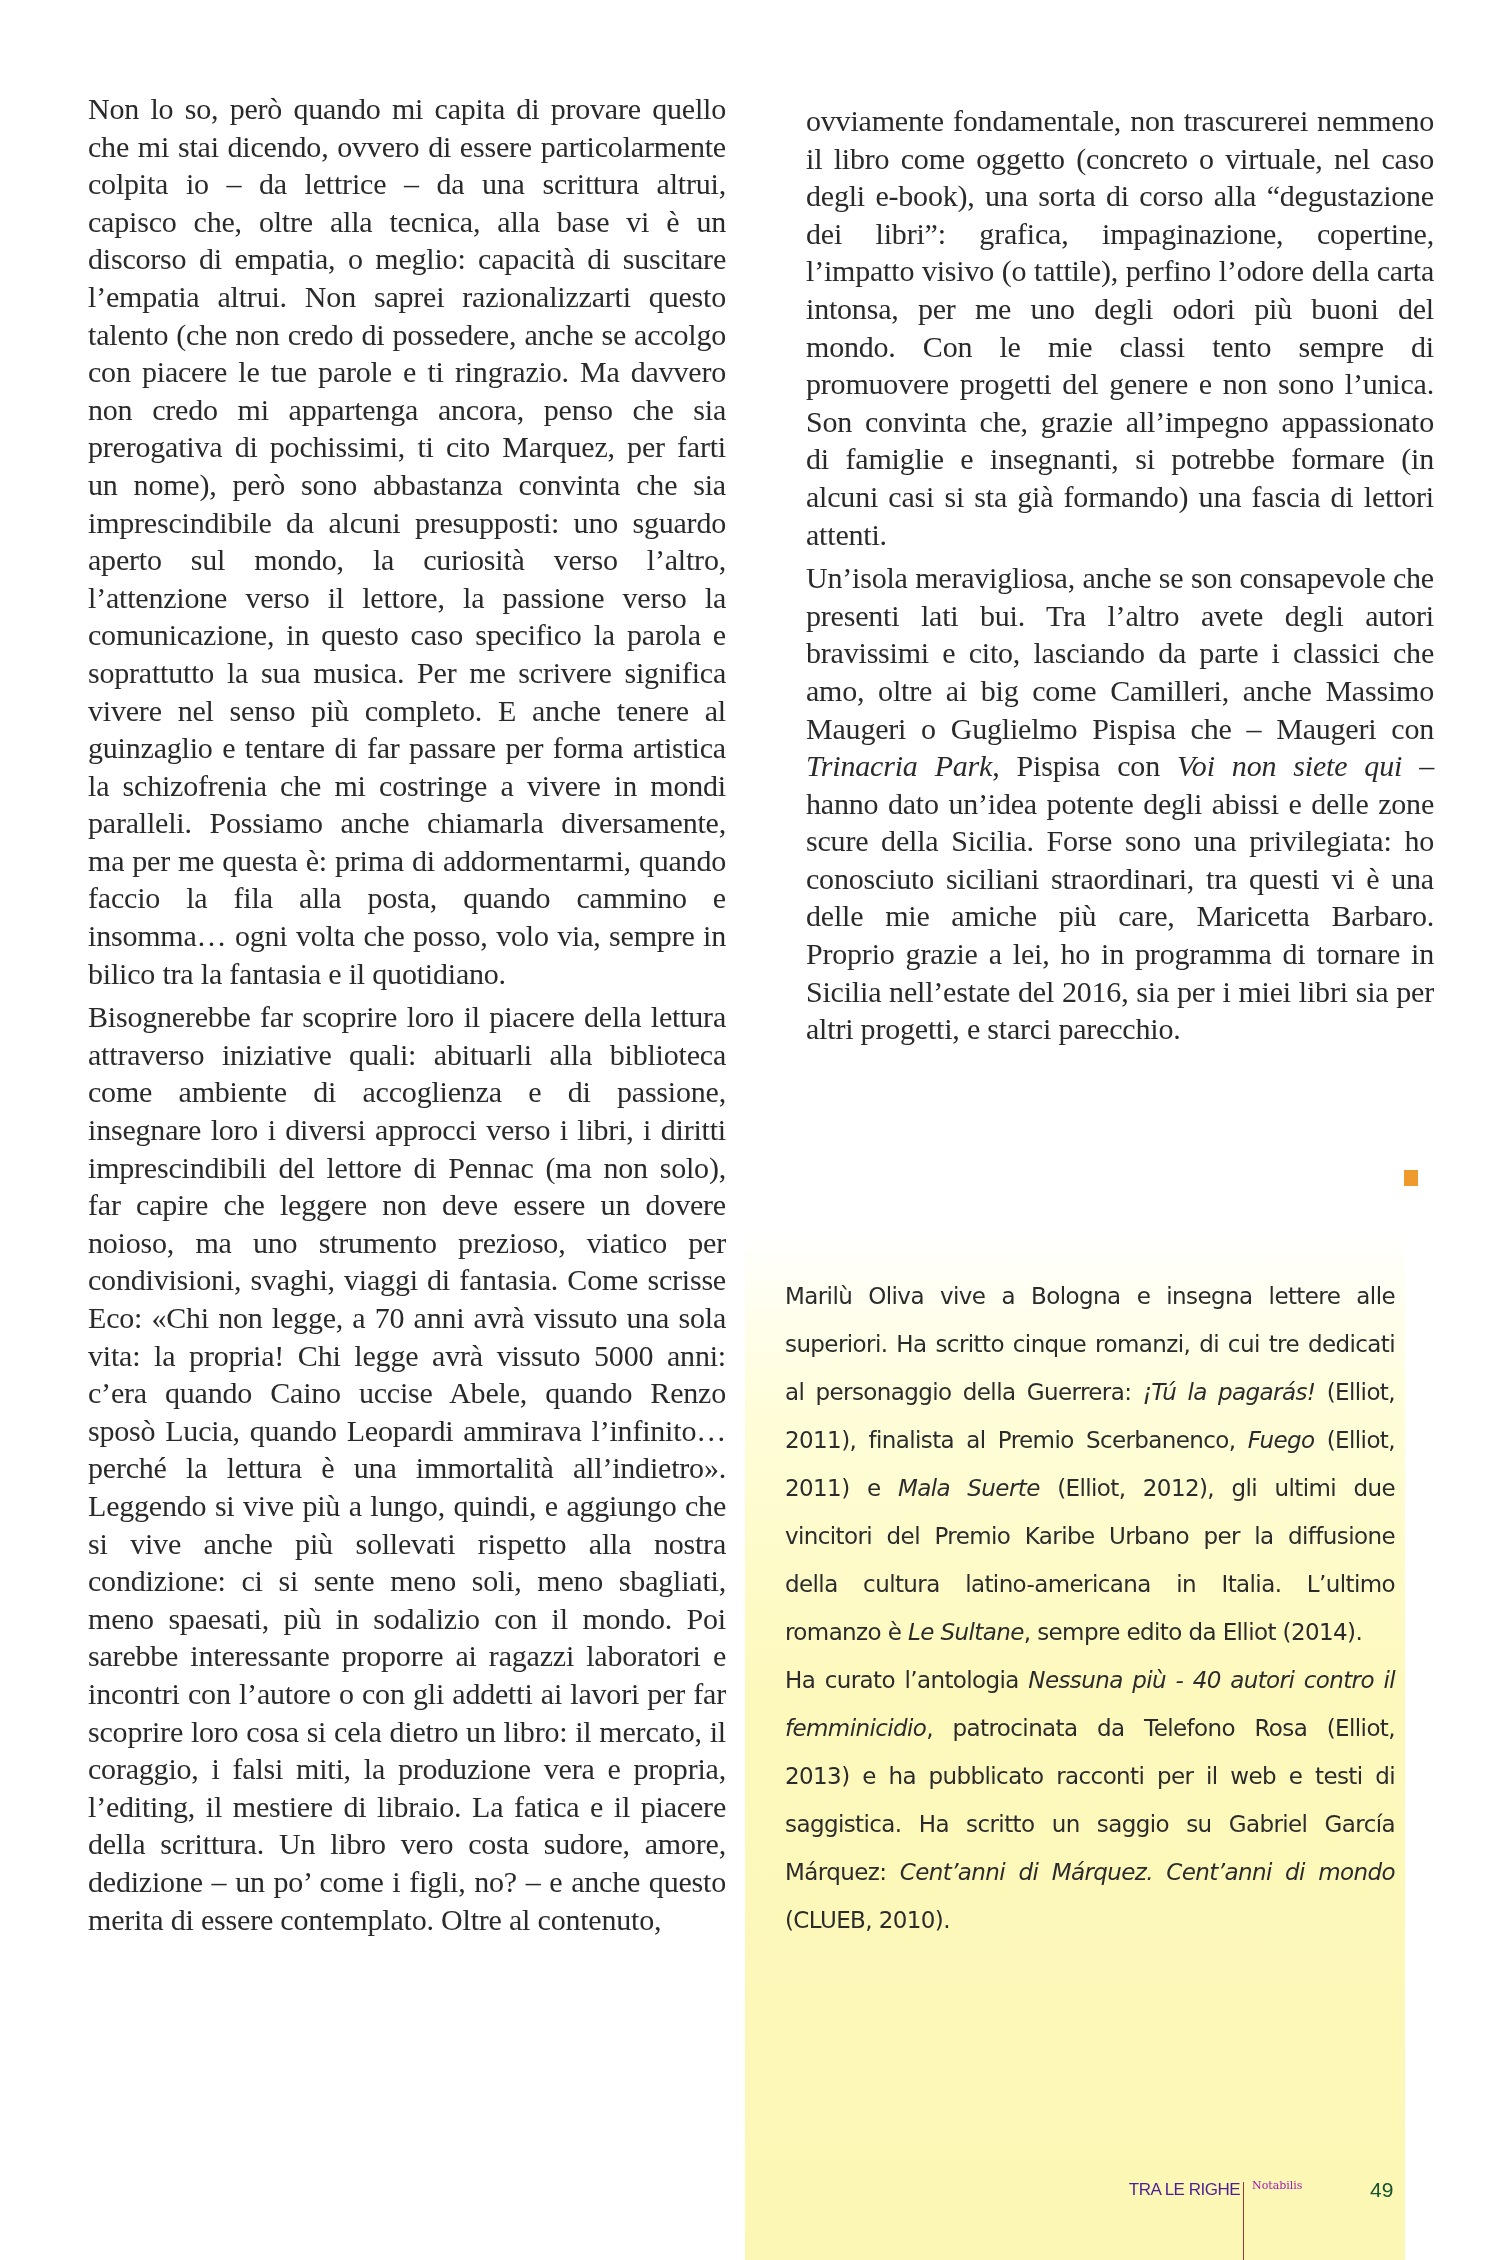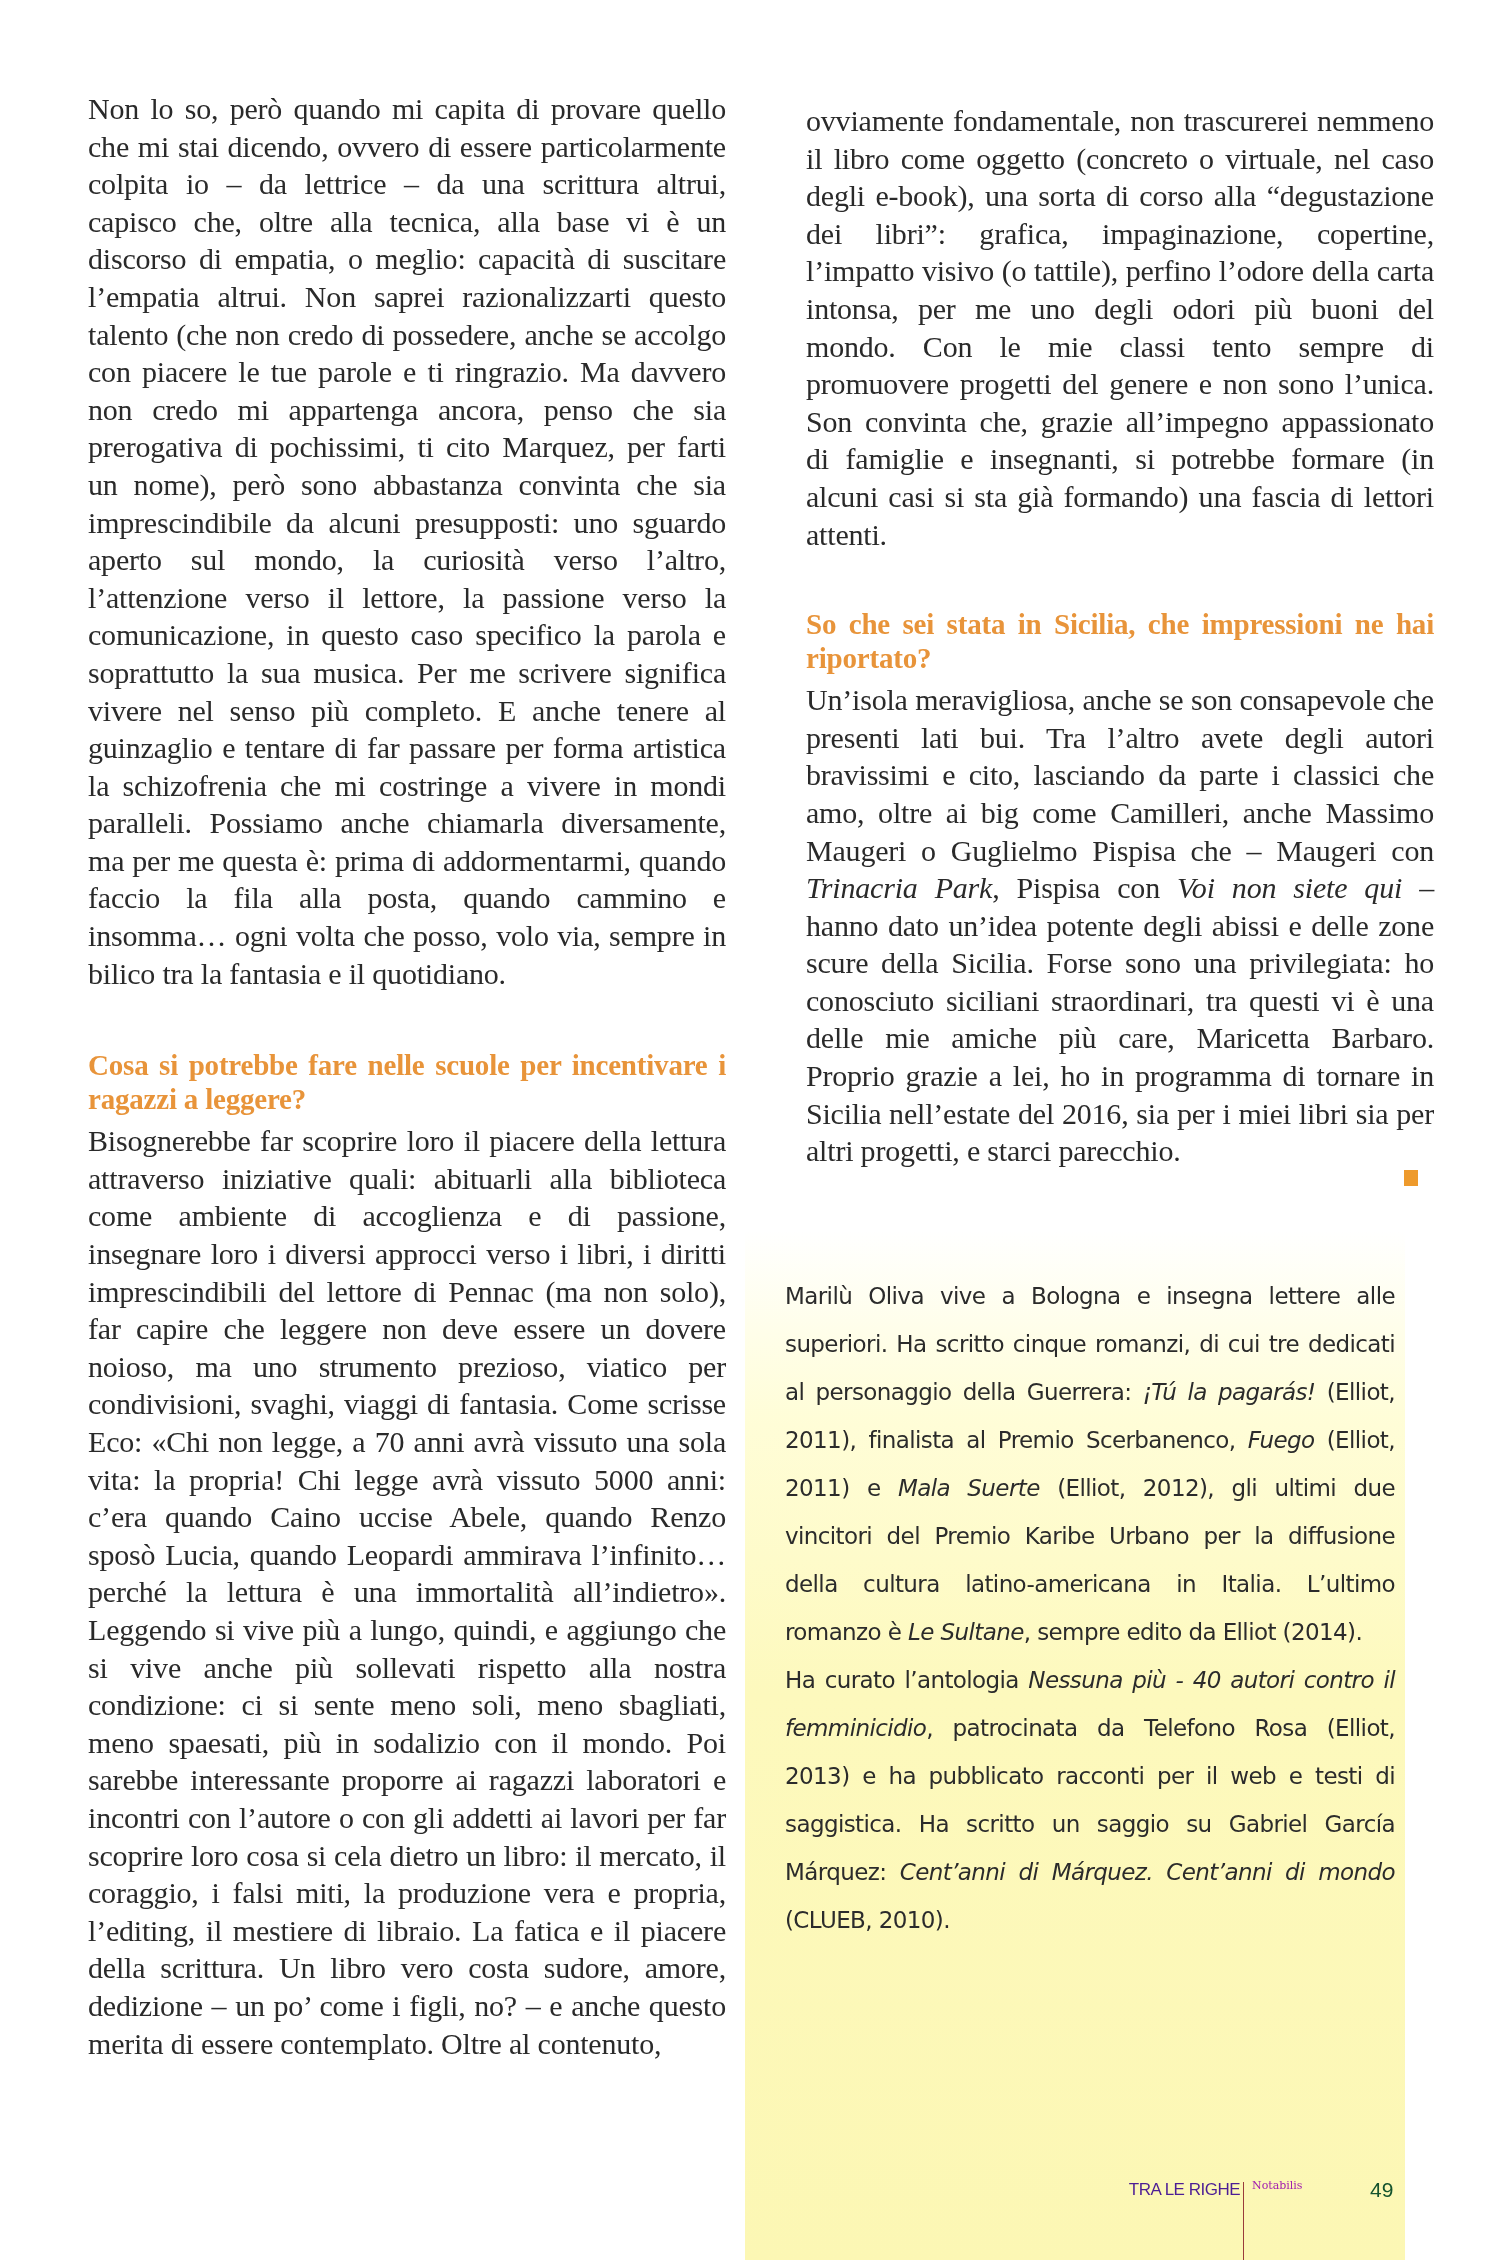--- a/index.html
+++ b/index.html
@@ -63,27 +63,25 @@
     position: absolute; left: 290px; top: 8px;
     font-family: "Liberation Sans", sans-serif; font-size: 21px; color: #14532d;
   }
   i { font-style: italic; }
 </style>
 </head>
 <body>
 
 <div id="left-col" class="col">
   <p>Non lo so, però quando mi capita di provare quel­lo che mi stai dicendo, ovvero di essere particolar­mente colpita io – da lettrice – da una scrittura altrui, capisco che, oltre alla tecnica, alla base vi è un discorso di empatia, o meglio: capacità di suscitare l’empatia altrui. Non saprei razionalizzar­ti questo talento (che non credo di possedere, anche se accolgo con piacere le tue parole e ti rin­grazio. Ma davvero non credo mi appartenga ancora, penso che sia prerogativa di pochissimi, ti cito Marquez, per farti un nome), però sono abba­stanza convinta che sia imprescindibile da alcuni presupposti: uno sguardo aperto sul mondo, la curiosità verso l’altro, l’attenzione verso il lettore, la passione verso la comunicazione, in questo caso specifico la parola e soprattutto la sua musica. Per me scrivere significa vivere nel senso più comple­to. E anche tenere al guinzaglio e tentare di far passare per forma artistica la schizofrenia che mi costringe a vivere in mondi paralleli. Possiamo anche chiamarla diversamente, ma per me questa è: prima di addormentarmi, quando faccio la fila alla posta, quando cammino e insomma… ogni volta che posso, volo via, sempre in bilico tra la fantasia e il quotidiano.</p>
-  <p class="q">Cosa si potrebbe fare nelle scuole per incentivare i ragazzi a leggere?</p>
   <p>Bisognerebbe far scoprire loro il piacere della let­tura attraverso iniziative quali: abituarli alla biblioteca come ambiente di accoglienza e di pas­sione, insegnare loro i diversi approcci verso i libri, i diritti imprescindibili del lettore di Pennac (ma non solo), far capire che leggere non deve essere un dovere noioso, ma uno strumento prezioso, viatico per condivisioni, svaghi, viaggi di fantasia. Come scrisse Eco: «Chi non legge, a 70 anni avrà vissuto una sola vita: la propria! Chi legge avrà vis­suto 5000 anni: c’era quando Caino uccise Abele, quando Renzo sposò Lucia, quando Leopardi ammirava l’infinito… perché la lettura è una immortalità all’indietro». Leggendo si vive più a lungo, quindi, e aggiungo che si vive anche più sollevati rispetto alla nostra condizione: ci si sente meno soli, meno sbagliati, meno spaesati, più in sodalizio con il mondo. Poi sarebbe interessante proporre ai ragazzi laboratori e incontri con l’au­tore o con gli addetti ai lavori per far scoprire loro cosa si cela dietro un libro: il mercato, il coraggio, i falsi miti, la produzione vera e propria, l’editing, il mestiere di libraio. La fatica e il piacere della scrittura. Un libro vero costa sudore, amore, dedi­zione – un po’ come i figli, no? – e anche questo merita di essere contemplato. Oltre al contenuto,</p>
 </div>
 
 <div id="right-col" class="col">
   <p>ovviamente fondamentale, non trascurerei nem­meno il libro come oggetto (concreto o virtuale, nel caso degli e-book), una sorta di corso alla “degustazione dei libri”: grafica, impaginazione, copertine, l’impatto visivo (o tattile), perfino l’odore della carta intonsa, per me uno degli odori più buoni del mondo. Con le mie classi tento sem­pre di promuovere progetti del genere e non sono l’unica. Son convinta che, grazie all’impegno appassionato di famiglie e insegnanti, si potrebbe formare (in alcuni casi si sta già formando) una fascia di lettori attenti.</p>
-  <p class="q">So che sei stata in Sicilia, che impressioni ne hai riportato?</p>
   <p><span>Un’isola meravigliosa, anche se son consapevole che presenti lati bui. Tra l’altro avete degli autori bravissimi e cito, lasciando da parte i classici che amo, oltre ai big come Camilleri, anche Massimo Maugeri o Guglielmo Pispisa che – Maugeri con </span><i>Trinacria Park</i><span>, Pispisa con </span><i>Voi non siete qui</i><span> – hanno dato un’idea potente degli abissi e delle zone scure della Sicilia. Forse sono una privilegia­ta: ho conosciuto siciliani straordinari, tra questi vi è una delle mie amiche più care, Maricetta Bar­baro. Proprio grazie a lei, ho in programma di tor­nare in Sicilia nell’estate del 2016, sia per i miei libri sia per altri progetti, e starci parecchio.</span></p>
 </div>
 
 <div class="endmark"></div>
 
 <div class="bio-box"></div>
 <div class="bio">
   <p><b>Marilù Oliva</b><span> vive a Bologna e insegna lettere alle superiori. Ha scritto cinque romanzi, di cui tre dedi­cati al personaggio della Guerrera: </span><i>¡Tú la pagarás!</i><span> (Elliot, 2011), finalista al Premio Scerbanenco, </span><i>Fuego</i><span> (Elliot, 2011) e </span><i>Mala Suerte</i><span> (Elliot, 2012), gli ultimi due vincitori del Premio Karibe Urbano per la diffusione della cultura latino-americana in Italia. L’ultimo romanzo è </span><i>Le Sultane</i><span>, sempre edito da Elliot (2014).</span></p>
   <p><span>Ha curato l’antologia </span><i>Nessuna più - 40 autori con­tro il femminicidio</i><span>, patrocinata da Telefono Rosa (Elliot, 2013) e ha pubblicato racconti per il web e testi di saggistica. Ha scritto un saggio su Gabriel García Márquez: </span><i>Cent’anni di Márquez. Cent’anni di mondo</i><span> (CLUEB, 2010).</span></p>
 </div>

